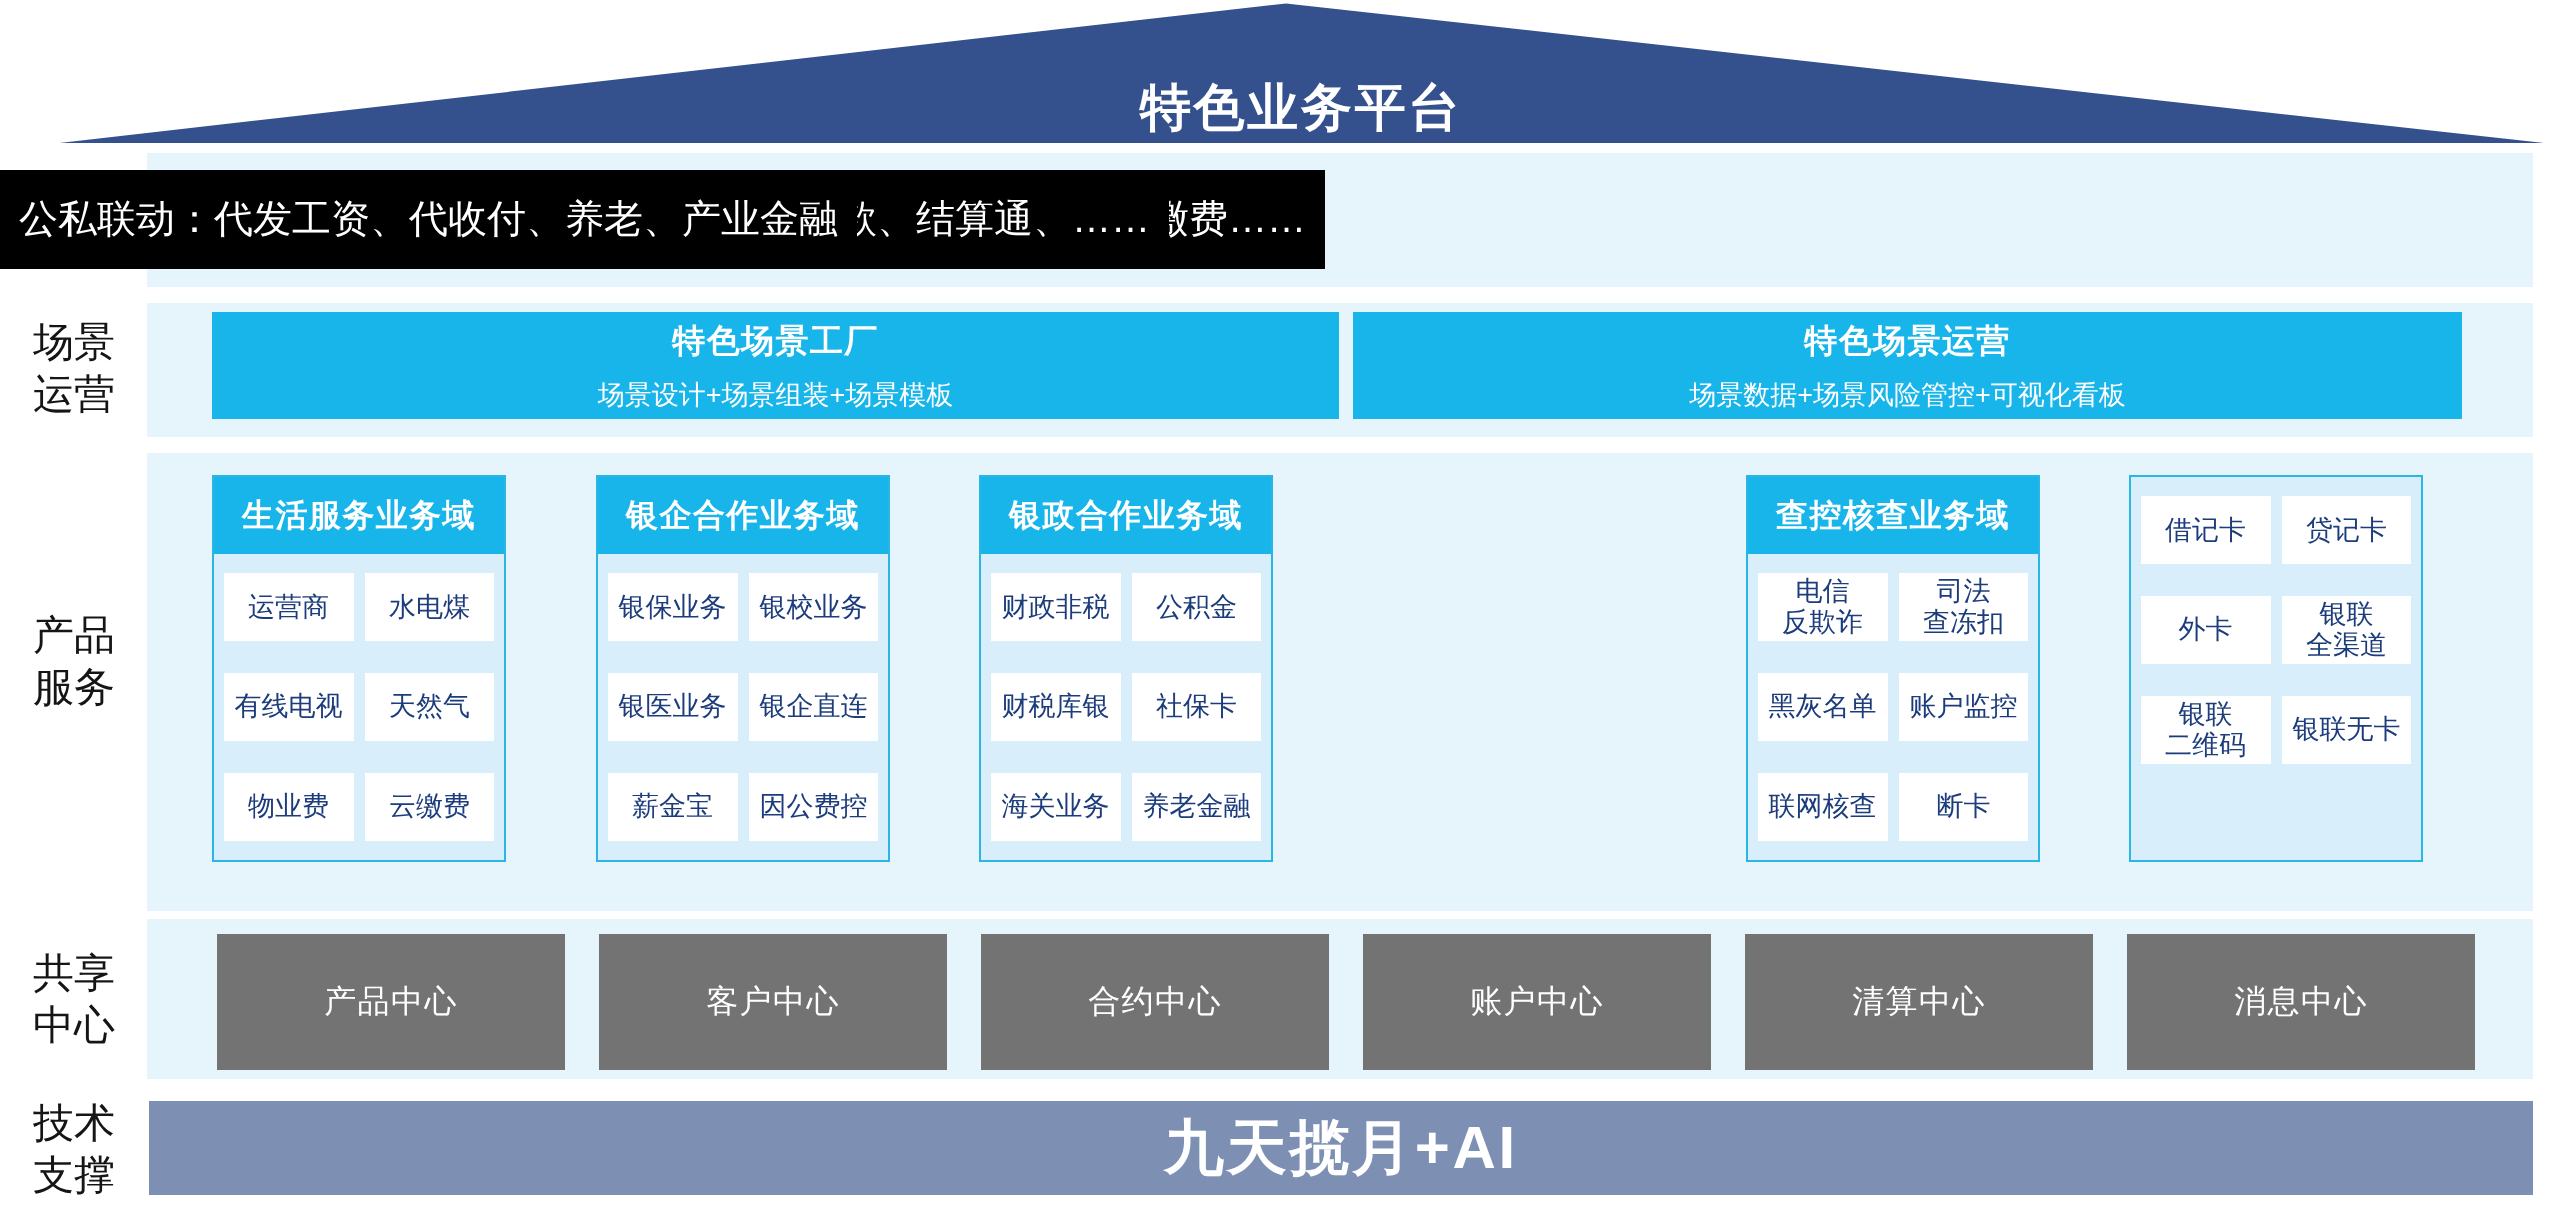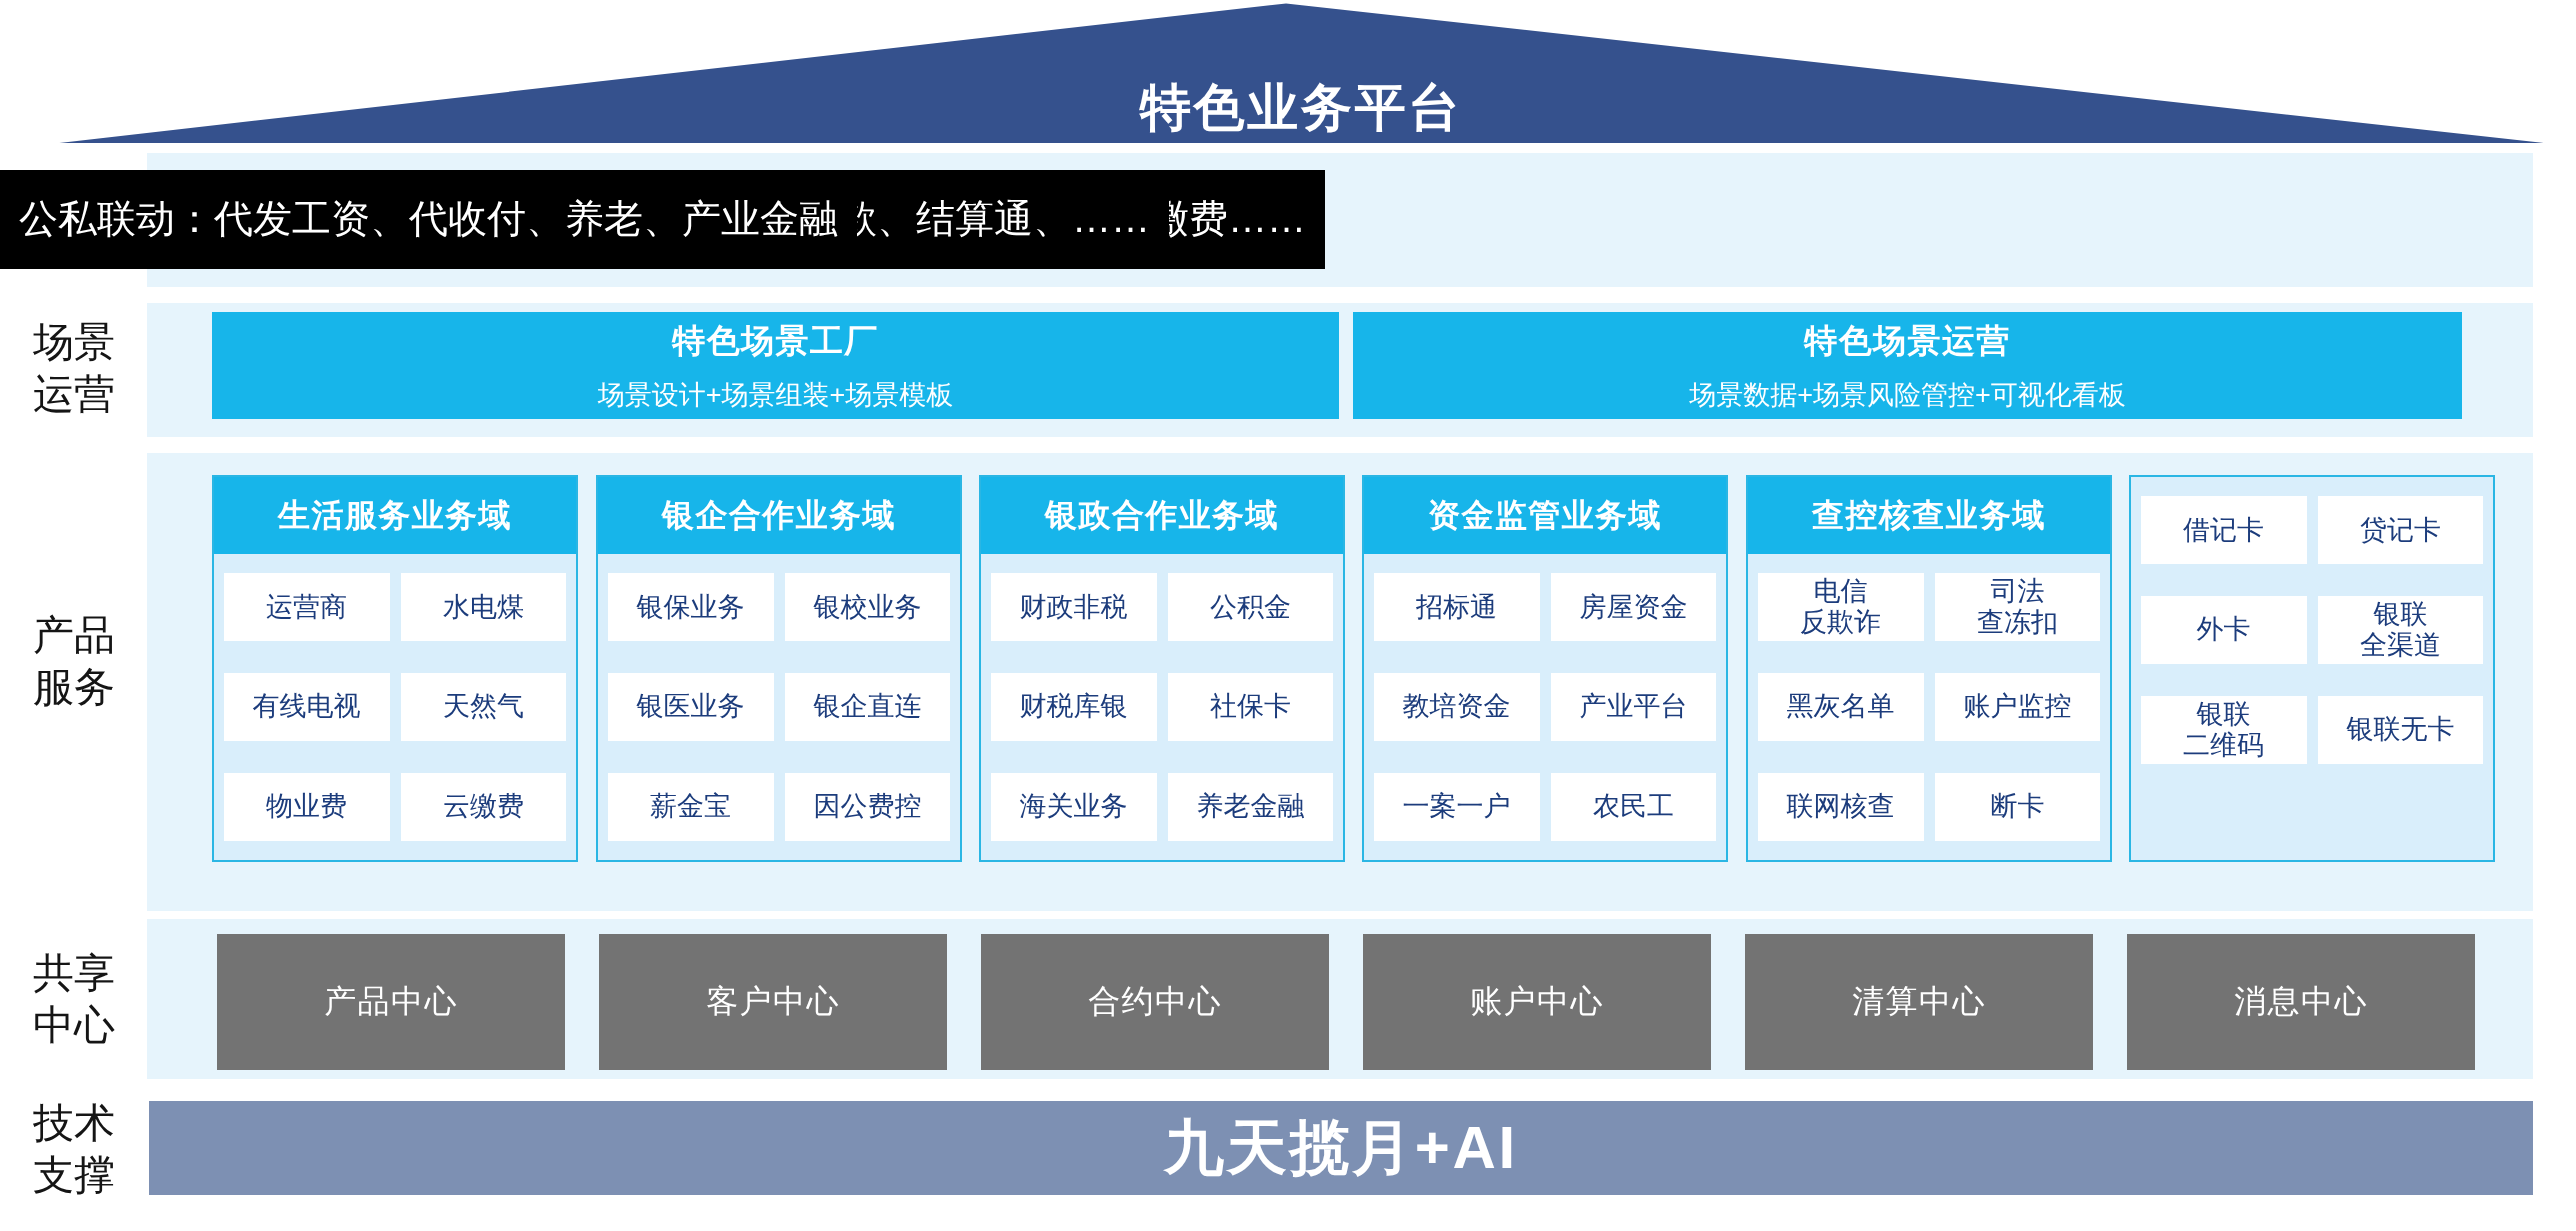--- a/index.html
+++ b/index.html
@@ -54,21 +54,21 @@
     color:#ffffff; display:flex; flex-direction:column;
     align-items:center; justify-content:center; gap:13px; text-align:center;
   }
   .op-box-1 { left:212px;  width:1127px; }
   .op-box-2 { left:1353px; width:1109px; }
   .op-title { font-size:33px; font-weight:bold; letter-spacing:1.4px; }
   .op-sub   { font-size:27px; }
 
   
   .card {
-    position:absolute; top:475px; width:366px; height:387px;
+    position:absolute; top:475px; width:294px; height:387px;
     box-sizing:border-box; border:2.1px solid #2ab6e4; background:#d9eefb;
   }
   .card-1 { left:212px; }  .card-2 { left:596px; }  .card-3 { left:979px; }
   .card-4 { left:1362px; } .card-5 { left:1746px; } .card-6 { left:2129px; }
   .card-header {
     height:77px; background:#17b5ea; color:#ffffff; font-size:32px;
     font-weight:bold; letter-spacing:1.4px;
     display:flex; align-items:center; justify-content:center;
   }
   .card-body {
@@ -175,31 +175,20 @@
     <div class="card-body">
       <div class="chip">财政非税</div>
       <div class="chip">公积金</div>
       <div class="chip">财税库银</div>
       <div class="chip">社保卡</div>
       <div class="chip">海关业务</div>
       <div class="chip">养老金融</div>
     </div>
   </div>
 
-  <div class="card card-4">
-    <div class="card-header">资金监管业务域</div>
-    <div class="card-body">
-      <div class="chip">招标通</div>
-      <div class="chip">房屋资金</div>
-      <div class="chip">教培资金</div>
-      <div class="chip">产业平台</div>
-      <div class="chip">一案一户</div>
-      <div class="chip">农民工</div>
-    </div>
-  </div>
 
   <div class="card card-5">
     <div class="card-header">查控核查业务域</div>
     <div class="card-body">
       <div class="chip">电信
 反欺诈</div>
       <div class="chip">司法
 查冻扣</div>
       <div class="chip">黑灰名单</div>
       <div class="chip">账户监控</div>

